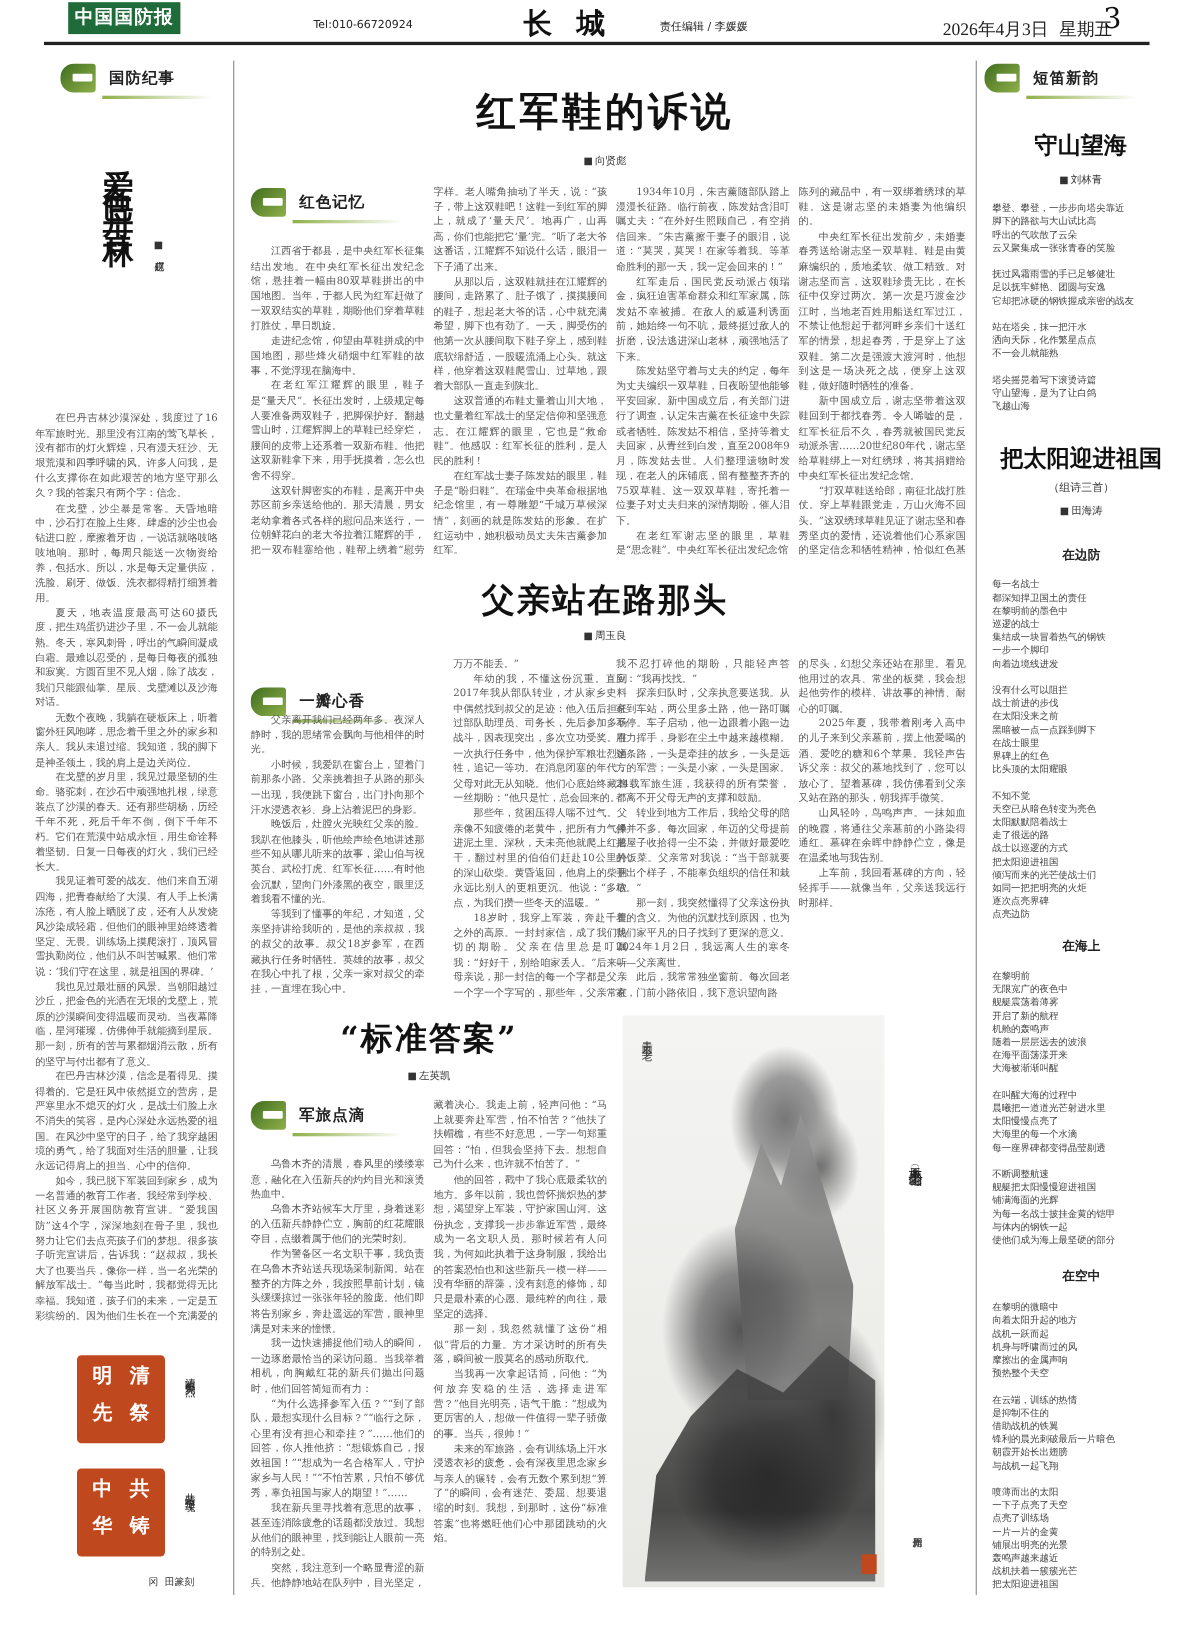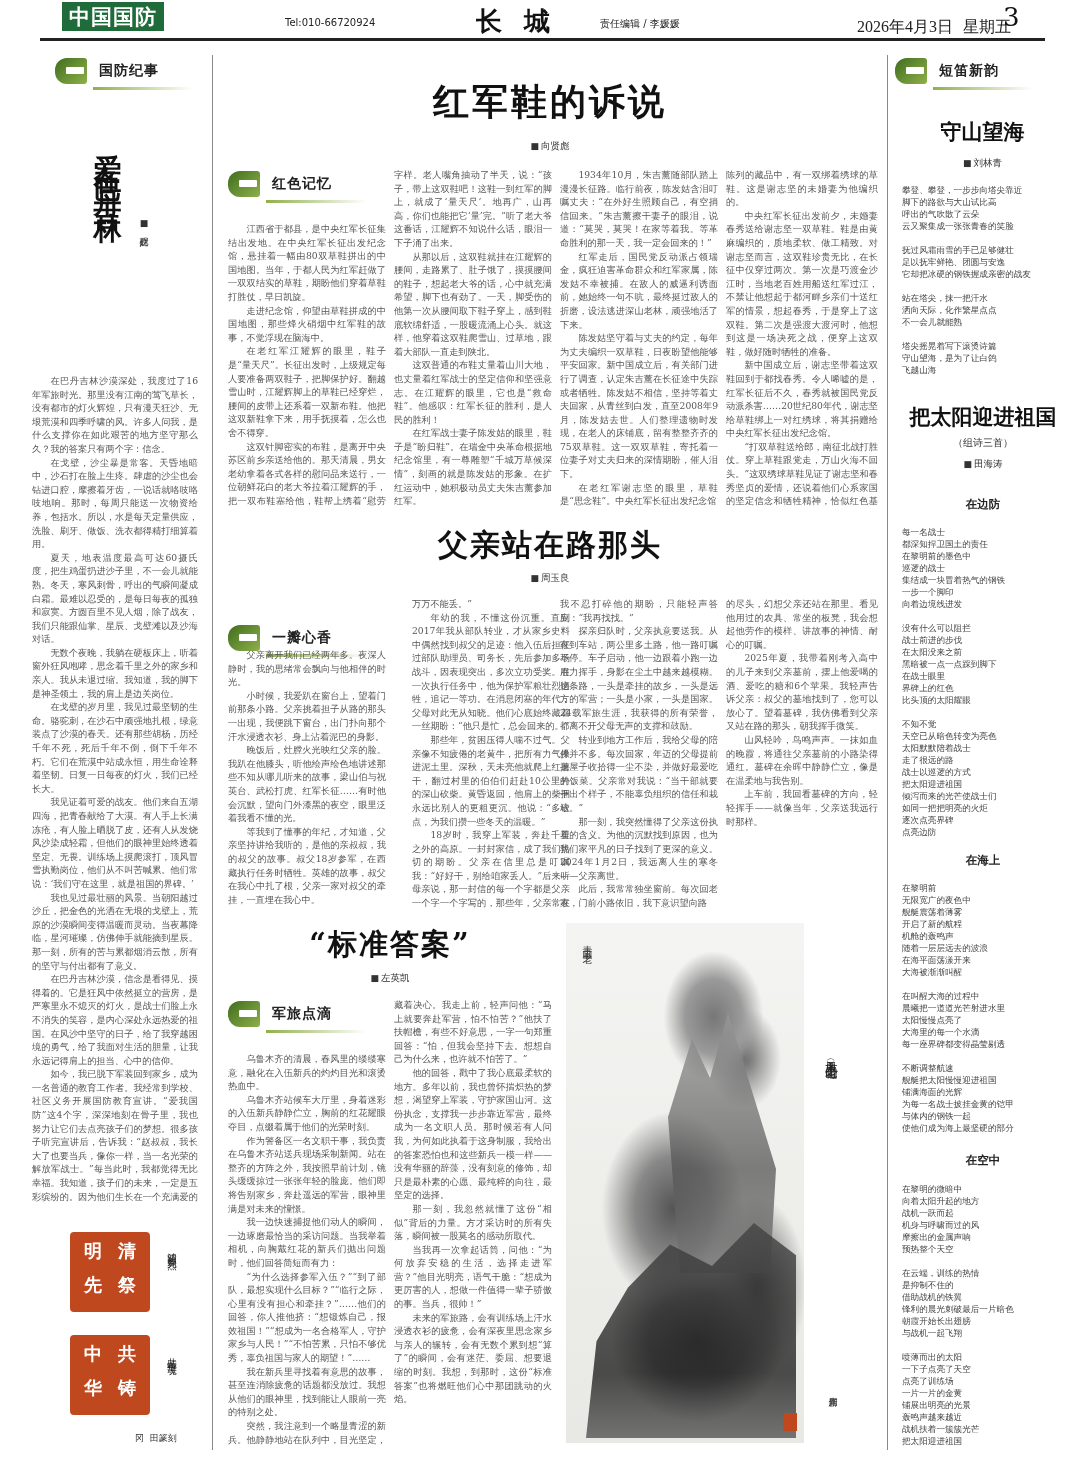--- a/index.html
+++ b/index.html
@@ -1,20 +1,20 @@
 <!DOCTYPE html>
 <html><head>
 <meta charset="utf-8">
 <style>
 *{box-sizing:border-box;margin:0;padding:0}
 html,body{width:1080px;height:1484px;background:#fff;overflow:hidden}
 body{position:relative;font-family:"DejaVu Serif","Liberation Serif",serif;color:#333}
 .abs{position:absolute}
 
-.logo{left:62px;top:2px;width:102px;height:29px;background:#1f6b3a;color:#fff;font-size:21px;line-height:29px;text-align:center;letter-spacing:1px;font-family:"DejaVu Serif",serif;font-weight:bold}
+.logo{left:62px;top:2px;width:102px;height:29px;background:#1f6b3a;color:#fff;font-size:17px;line-height:29px;text-align:center;letter-spacing:1px;font-family:"DejaVu Serif",serif;font-weight:bold}
 .tel{left:285px;top:17px;font-size:10px;font-family:"DejaVu Sans",sans-serif;color:#222}
 .pagename{left:476px;top:4px;font-size:26px;font-weight:bold;letter-spacing:22px;font-family:"DejaVu Sans",sans-serif;color:#111}
 .editor{left:600px;top:17px;font-size:10px;font-family:"DejaVu Sans",sans-serif;color:#222}
 .date{left:857px;top:17px;font-size:16px;font-family:Liberation Serif, serif;color:#222;word-spacing:6px}
 .pnum{left:1003px;top:2px;font-size:26px;font-family:"DejaVu Serif",serif;color:#111}
 .rule{left:40px;top:38px;width:1005px;height:3px;background:#222}
 
 .vrule{width:1px;background:#888}
 
 .badge{display:flex;align-items:center;height:32px}

